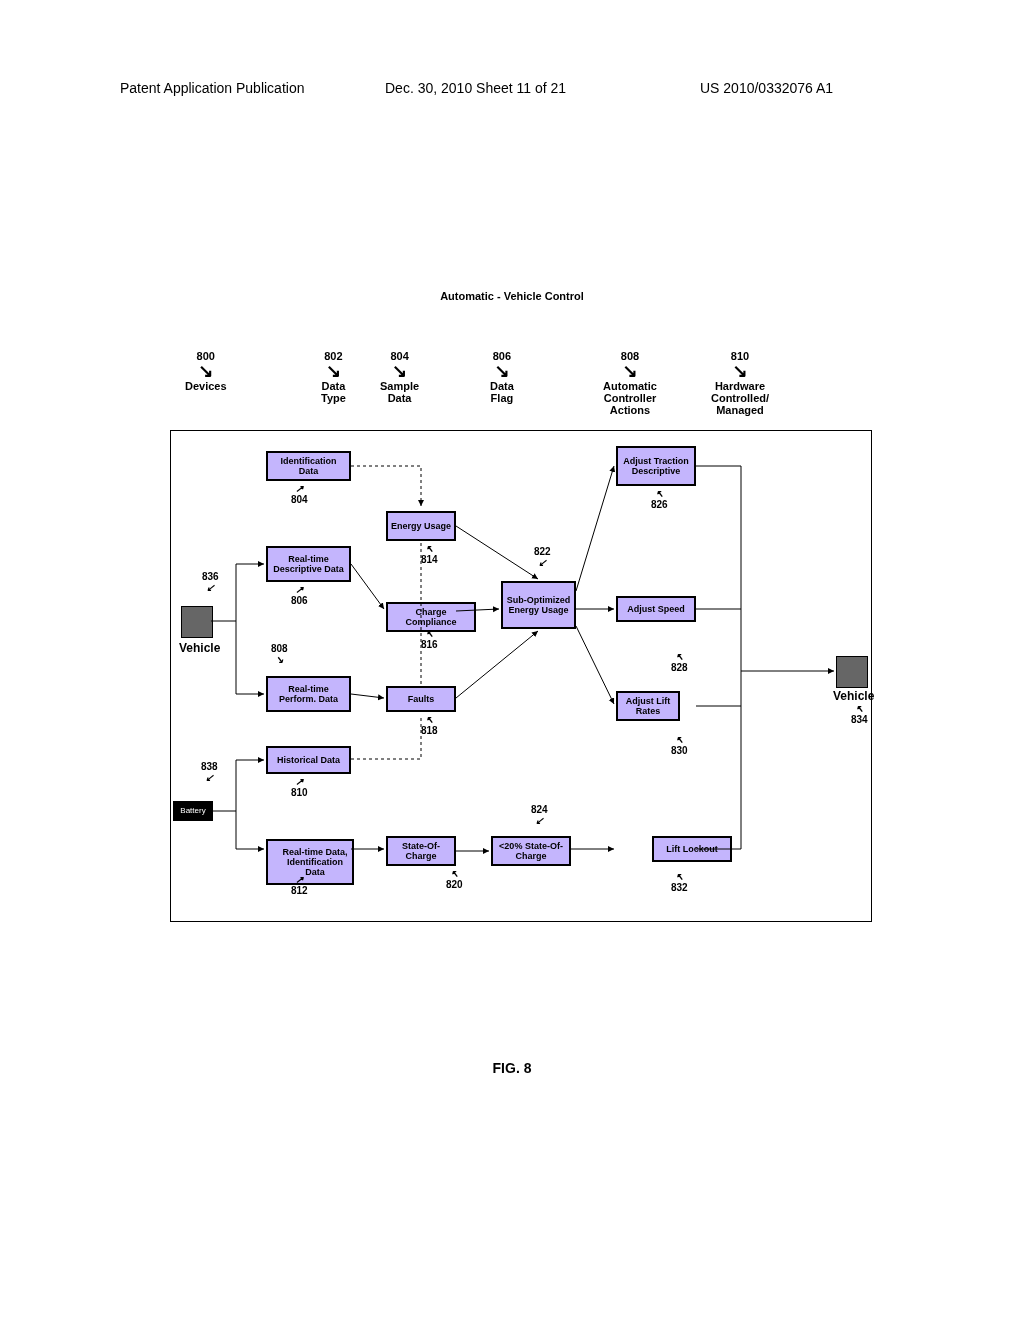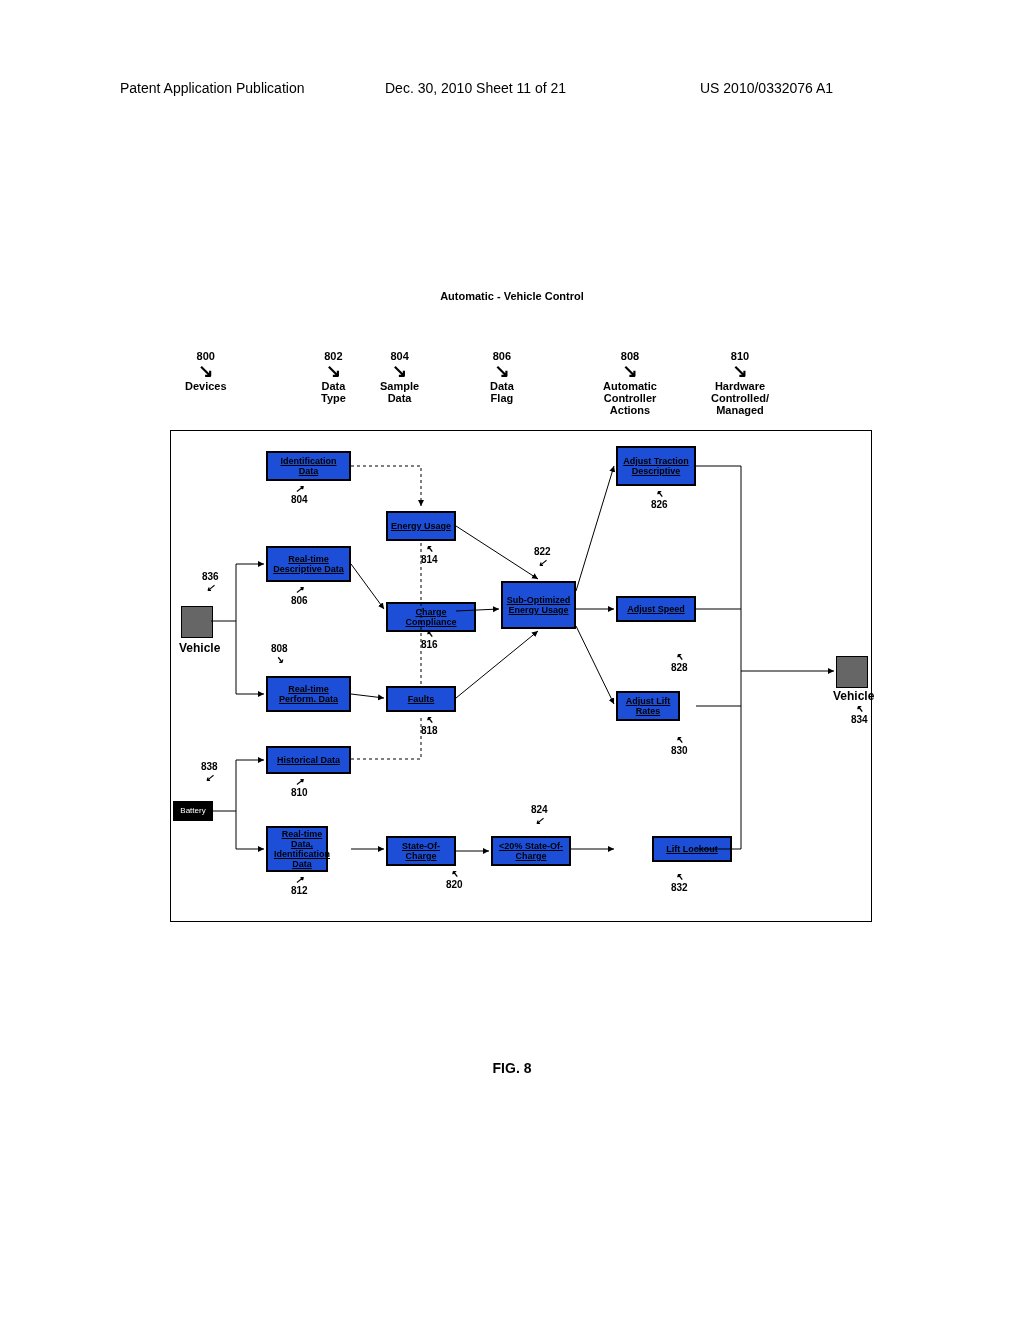--- a/index.html
+++ b/index.html
@@ -55,30 +55,29 @@
     position: absolute;
     top: 430px;
     left: 170px;
     width: 700px;
     height: 490px;
     border: 1px solid #000;
   }
   .box {
     position: absolute;
     border: 2px solid #000;
-    background: #1d4ed8;
+    background: #c4b5fd;
     font-size: 9px;
     font-weight: bold;
     text-align: center;
     display: flex;
     align-items: center;
     justify-content: center;
     padding: 2px;
     box-sizing: border-box;
-    text-decoration: underline;
   }
   .label {
     position: absolute;
     font-size: 12px;
     font-weight: bold;
   }
   .ptr-label {
     position: absolute;
     font-size: 10px;
     font-weight: bold;
@@ -185,21 +184,21 @@
 
   <div class="box" style="top:115px;left:95px;width:85px;height:36px;">Real-time Descriptive Data</div>
   <div class="ptr-label" style="top:153px;left:120px;"><span style="font-style:italic">↗</span><br><span>806</span></div>
 
   <div class="ptr-label" style="top:212px;left:100px;"><span>808</span><br><span style="font-style:italic">↘</span></div>
   <div class="box" style="top:245px;left:95px;width:85px;height:36px;">Real-time Perform. Data</div>
 
   <div class="box" style="top:315px;left:95px;width:85px;height:28px;">Historical Data</div>
   <div class="ptr-label" style="top:345px;left:120px;"><span style="font-style:italic">↗</span><br><span>810</span></div>
 
-  <div class="box" style="top:395px;left:95px;width:62px;height:46px;padding-left:12px;">Real-time Data, Identification Data</div>
+  <div class="box" style="top:408px;left:95px;width:88px;height:46px;padding-left:12px;">Real-time Data, Identification Data</div>
   <div class="ptr-label" style="top:443px;left:120px;"><span style="font-style:italic">↗</span><br><span>812</span></div>
 
   <div class="box" style="top:80px;left:215px;width:70px;height:30px;">Energy Usage</div>
   <div class="ptr-label" style="top:112px;left:250px;"><span style="font-style:italic">↖</span><br><span>814</span></div>
 
   <div class="box" style="top:171px;left:215px;width:90px;height:30px;">Charge Compliance</div>
   <div class="ptr-label" style="top:197px;left:250px;"><span style="font-style:italic">↖</span><br><span>816</span></div>
 
   <div class="box" style="top:255px;left:215px;width:70px;height:26px;">Faults</div>
   <div class="ptr-label" style="top:283px;left:250px;"><span style="font-style:italic">↖</span><br><span>818</span></div>

